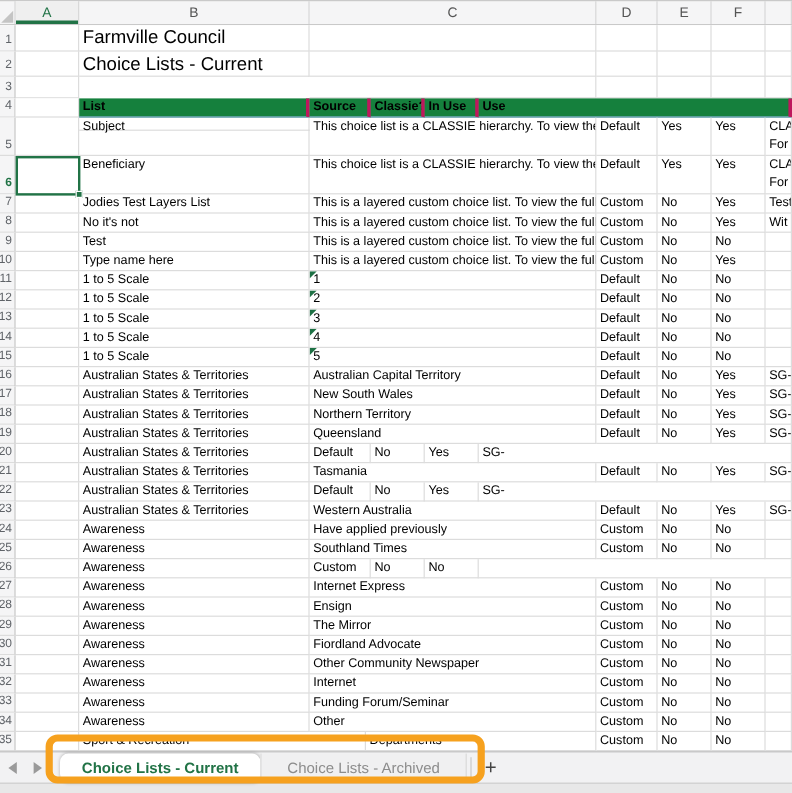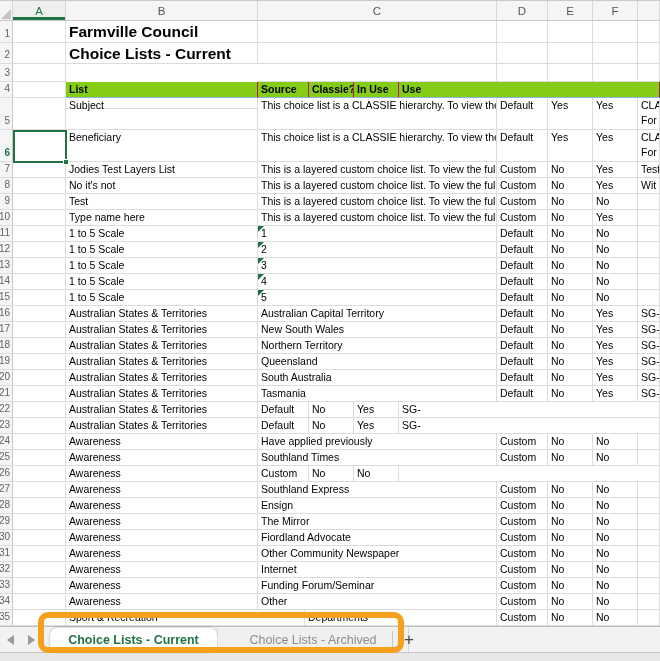--- a/index.html
+++ b/index.html
@@ -26,24 +26,24 @@
   .row { display:flex; height:16px; }
   .row.tall { height:32px; }
   .row.r1 { height:22px; } .row.r2 { height:21px; } .row.r3 { height:18px; }
   .cell { border-right:1px solid #DCDCDC; border-bottom:1px solid #DCDCDC;
     font-size:10.5px; line-height:15px; padding:0 3px; overflow:hidden;
     white-space:nowrap; color:#000; position:relative; }
   .rowhdr { background:#F5F5F6; color:#5f6368; font-size:10px;
     border-right:1px solid #C9C9C9; display:flex; align-items:flex-end;
     justify-content:flex-end; padding:0 2px 1px 0; overflow:hidden; }
   .rowhdr.selrow { color:#217346; font-weight:bold; }
-  .titletext { font-size:15.5px; font-weight:bold; line-height:21px; }
+  .titletext { font-size:15.5px; font-weight:normal; line-height:21px; }
   .notetext { font-size:10.5px;margin-top:44px; }
-  .hdr4 .cell { background:#84cc16; font-weight:bold; font-size:10.5px;
-    border-right:1px solid #be185d; border-bottom:1px solid #8DB4DC; }
+  .hdr4 .cell { background:#15803d; font-weight:bold; font-size:10.5px;
+    border-right:3px solid #be185d; border-bottom:1px solid #8DB4DC; }
   .hdr4 .rowhdr { background:#F5F5F6; font-weight:normal;
     border-right:1px solid #C9C9C9; border-bottom:1px solid #DCDCDC; }
   .hdr4 .cell.w-a { background:#fff; border-right:1px solid #DCDCDC; border-bottom:1px solid #DCDCDC; }
   .col-g { white-space:pre; }
 
   
   .tri { position:absolute; left:0; top:0; width:0; height:0;
     border-top:6px solid #1E7145; border-right:6px solid transparent; }
 
   
@@ -58,21 +58,21 @@
   .navarrows { position:absolute; left:7px; top:8px; display:flex; gap:14px; }
   .arr { width:0; height:0; display:block; }
   .arr.left  { border-top:5px solid transparent; border-bottom:5px solid transparent;
     border-right:7px solid #9A9A9A; }
   .arr.right { border-top:5px solid transparent; border-bottom:5px solid transparent;
     border-left:7px solid #9A9A9A; }
   .tab { position:absolute; top:1px; height:24px; display:flex;
     align-items:center; justify-content:center; font-size:12.5px; }
   .tab.active { left:50px; width:167px; background:#fff; border-radius:7px;
     color:#217346; font-weight:bold; box-shadow:0 0 3px rgba(0,0,0,0.25); }
-  .tab.inactive { left:217px; width:192px; color:#8C8C8C; background:#F0F0F1;
+  .tab.inactive { left:217px; width:172px; color:#8C8C8C; background:#F0F0F1;
     border-left:1px solid #DDDDDD; border-right:1px solid #D9D9D9; }
   .tabsep { position:absolute; left:392px; top:4px; width:1px; height:17px; background:#C9C9C9; }
   .addbtn { position:absolute; left:398px; top:0; width:22px; height:25px;
     font-size:17px; color:#444; display:flex; align-items:center; justify-content:center; }
   .bottomstrip { height:9px; background:#E8E8E8; border-top:1px solid #C5C5C5; }
 
   
   .highlightbox { position:absolute; left:38px; top:612px; width:366px; height:41px;
     border:6px solid #F6A11E; border-radius:10px; z-index:20; pointer-events:none; }
 </style>
@@ -288,21 +288,20 @@
         <div class="cell w-c">Queensland</div>
         <div class="cell w-d">Default</div>
         <div class="cell w-e">No</div>
         <div class="cell w-f">Yes</div>
         <div class="cell w-g col-g">SG-</div>
       </div>
       <div class="row">
         <div class="cell rowhdr w-rh">20</div>
         <div class="cell w-a"></div>
         <div class="cell w-b">Australian States &amp; Territories</div>
-        <div class="cell w-c">South Australia</div>
         <div class="cell w-d">Default</div>
         <div class="cell w-e">No</div>
         <div class="cell w-f">Yes</div>
         <div class="cell w-g col-g">SG-</div>
       </div>
       <div class="row">
         <div class="cell rowhdr w-rh">21</div>
         <div class="cell w-a"></div>
         <div class="cell w-b">Australian States &amp; Territories</div>
         <div class="cell w-c">Tasmania</div>
@@ -317,20 +316,21 @@
         <div class="cell w-b">Australian States &amp; Territories</div>
         <div class="cell w-d">Default</div>
         <div class="cell w-e">No</div>
         <div class="cell w-f">Yes</div>
         <div class="cell w-g col-g">SG-</div>
       </div>
       <div class="row">
         <div class="cell rowhdr w-rh">23</div>
         <div class="cell w-a"></div>
         <div class="cell w-b">Australian States &amp; Territories</div>
+        <div class="cell w-c">Western Australia</div>
         <div class="cell w-d">Default</div>
         <div class="cell w-e">No</div>
         <div class="cell w-f">Yes</div>
         <div class="cell w-g col-g">SG-</div>
       </div>
       <div class="row">
         <div class="cell rowhdr w-rh">24</div>
         <div class="cell w-a"></div>
         <div class="cell w-b">Awareness</div>
         <div class="cell w-c">Have applied previously</div>
@@ -355,21 +355,21 @@
         <div class="cell w-b">Awareness</div>
         <div class="cell w-d">Custom</div>
         <div class="cell w-e">No</div>
         <div class="cell w-f">No</div>
         <div class="cell w-g col-g"></div>
       </div>
       <div class="row">
         <div class="cell rowhdr w-rh">27</div>
         <div class="cell w-a"></div>
         <div class="cell w-b">Awareness</div>
-        <div class="cell w-c">Southland Express</div>
+        <div class="cell w-c">Internet Express</div>
         <div class="cell w-d">Custom</div>
         <div class="cell w-e">No</div>
         <div class="cell w-f">No</div>
         <div class="cell w-g col-g"></div>
       </div>
       <div class="row">
         <div class="cell rowhdr w-rh">28</div>
         <div class="cell w-a"></div>
         <div class="cell w-b">Awareness</div>
         <div class="cell w-c">Ensign</div>

